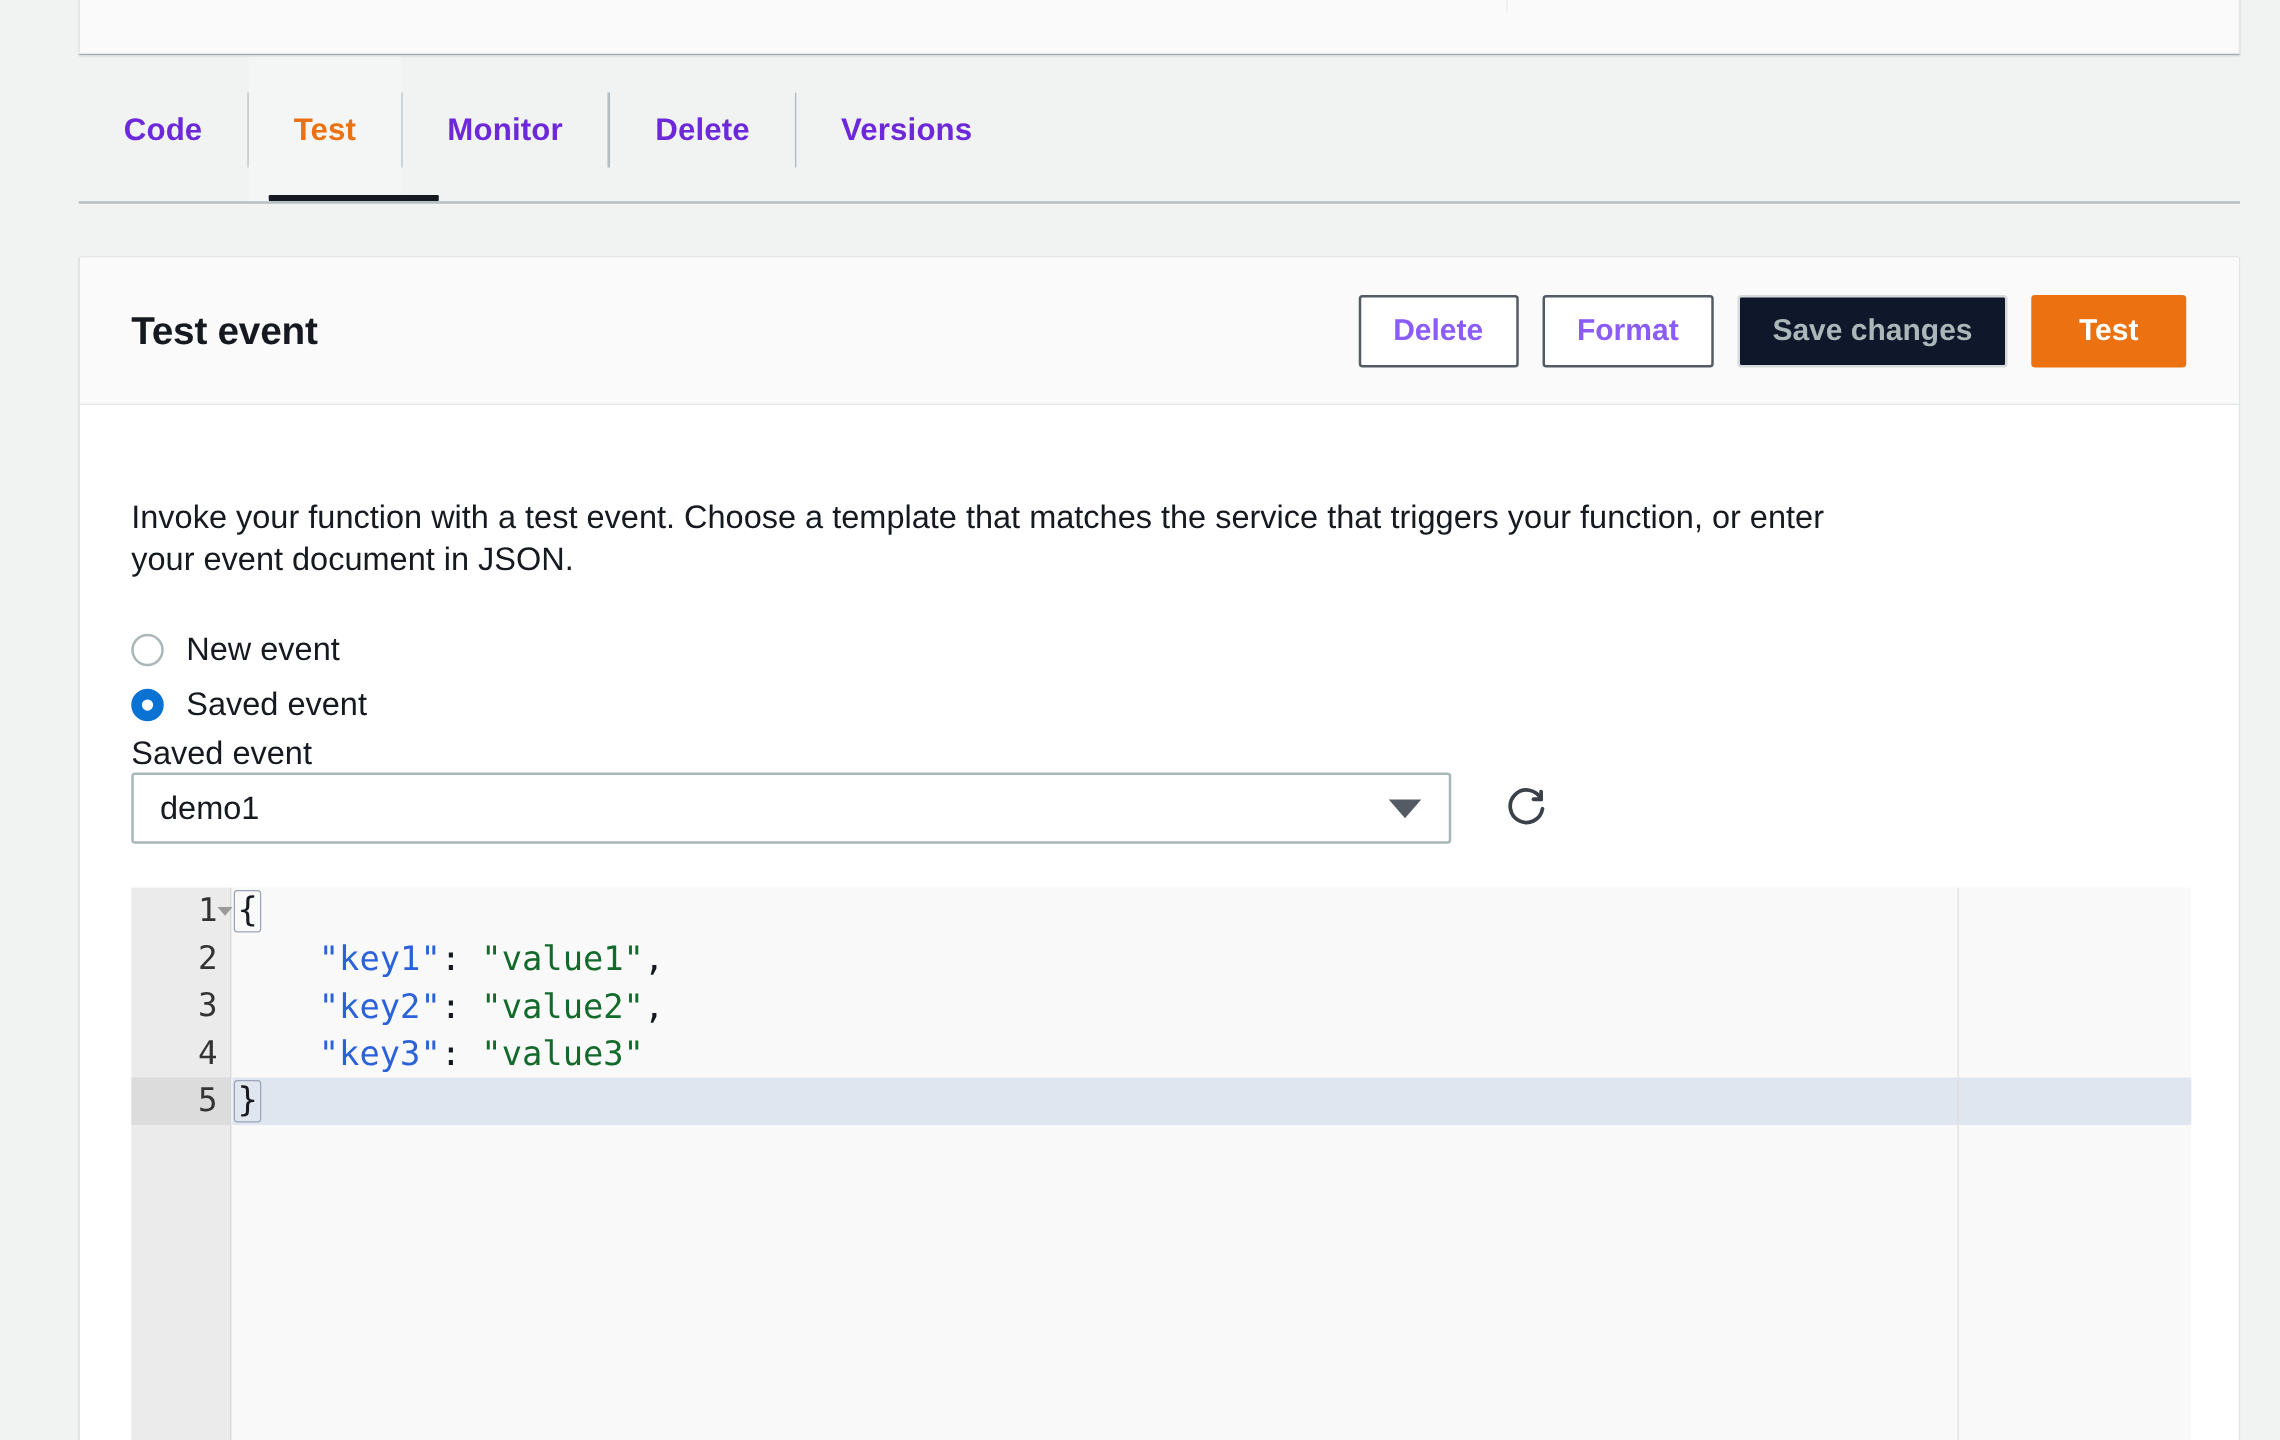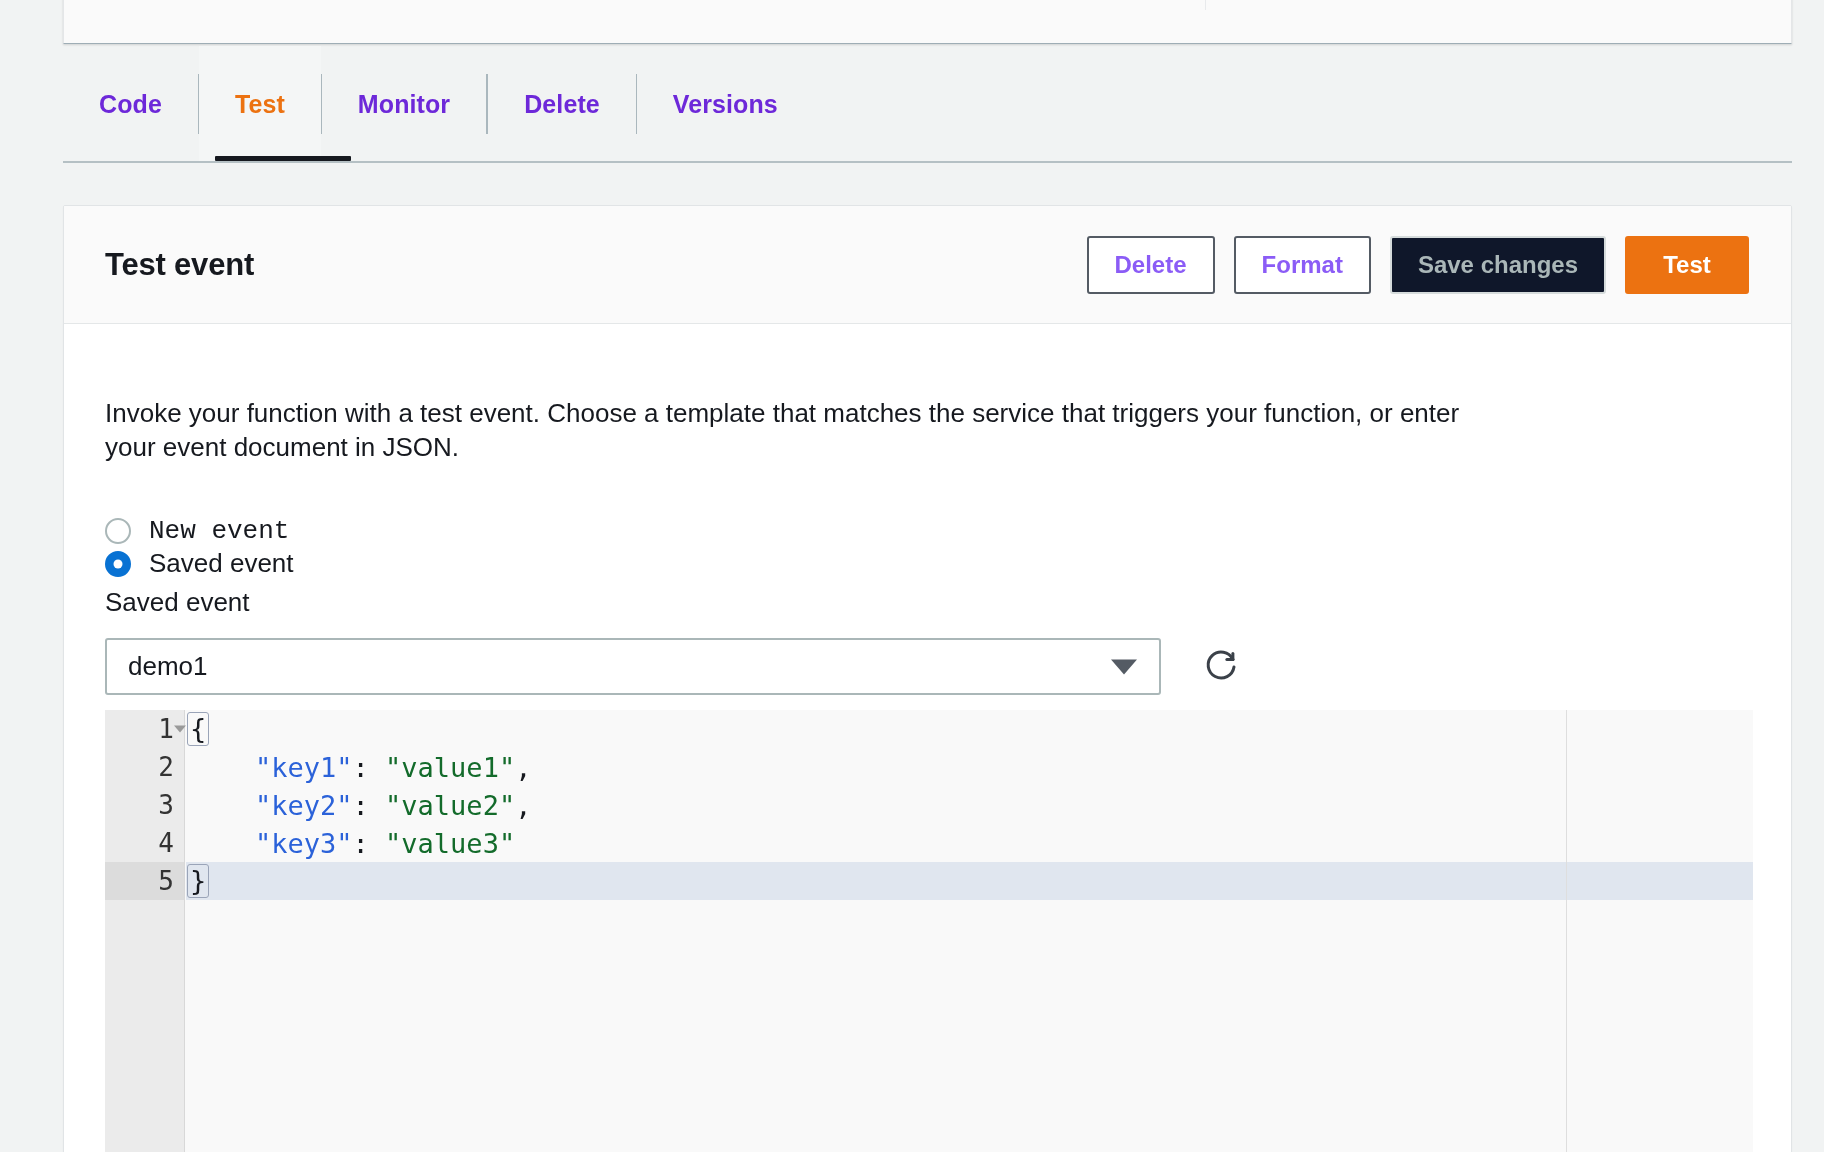--- a/index.html
+++ b/index.html
@@ -159,21 +159,21 @@
   }
 
   .radio-row {
     position: absolute;
     left: 41px;
     display: flex;
     align-items: center;
     gap: 18px;
     cursor: pointer;
   }
-  #radio-new { top: 192px; font-family: Liberation Mono, monospace; }
+  #radio-new { top: 180px; }
   #radio-saved { top: 224px; }
   .radio-mark {
     width: 26px; height: 26px;
     border-radius: 50%;
     flex: 0 0 26px;
   }
   .radio-mark.off {
     background: #ffffff;
     border: 2px solid #aab7b8;
   }
@@ -195,21 +195,21 @@
 
   #saved-event-label {
     position: absolute;
     left: 41px; top: 263px;
     font-size: 26px;
     color: #16191f;
   }
 
   #select-row {
     position: absolute;
-    left: 41px; top: 314px;
+    left: 41px; top: 294px;
     display: flex;
     align-items: center;
     gap: 39px;
   }
   #saved-event-select {
     position: relative;
     width: 1056px; height: 57px;
     background: #ffffff;
     border: 2px solid #aab7b8;
     border-radius: 3px;

